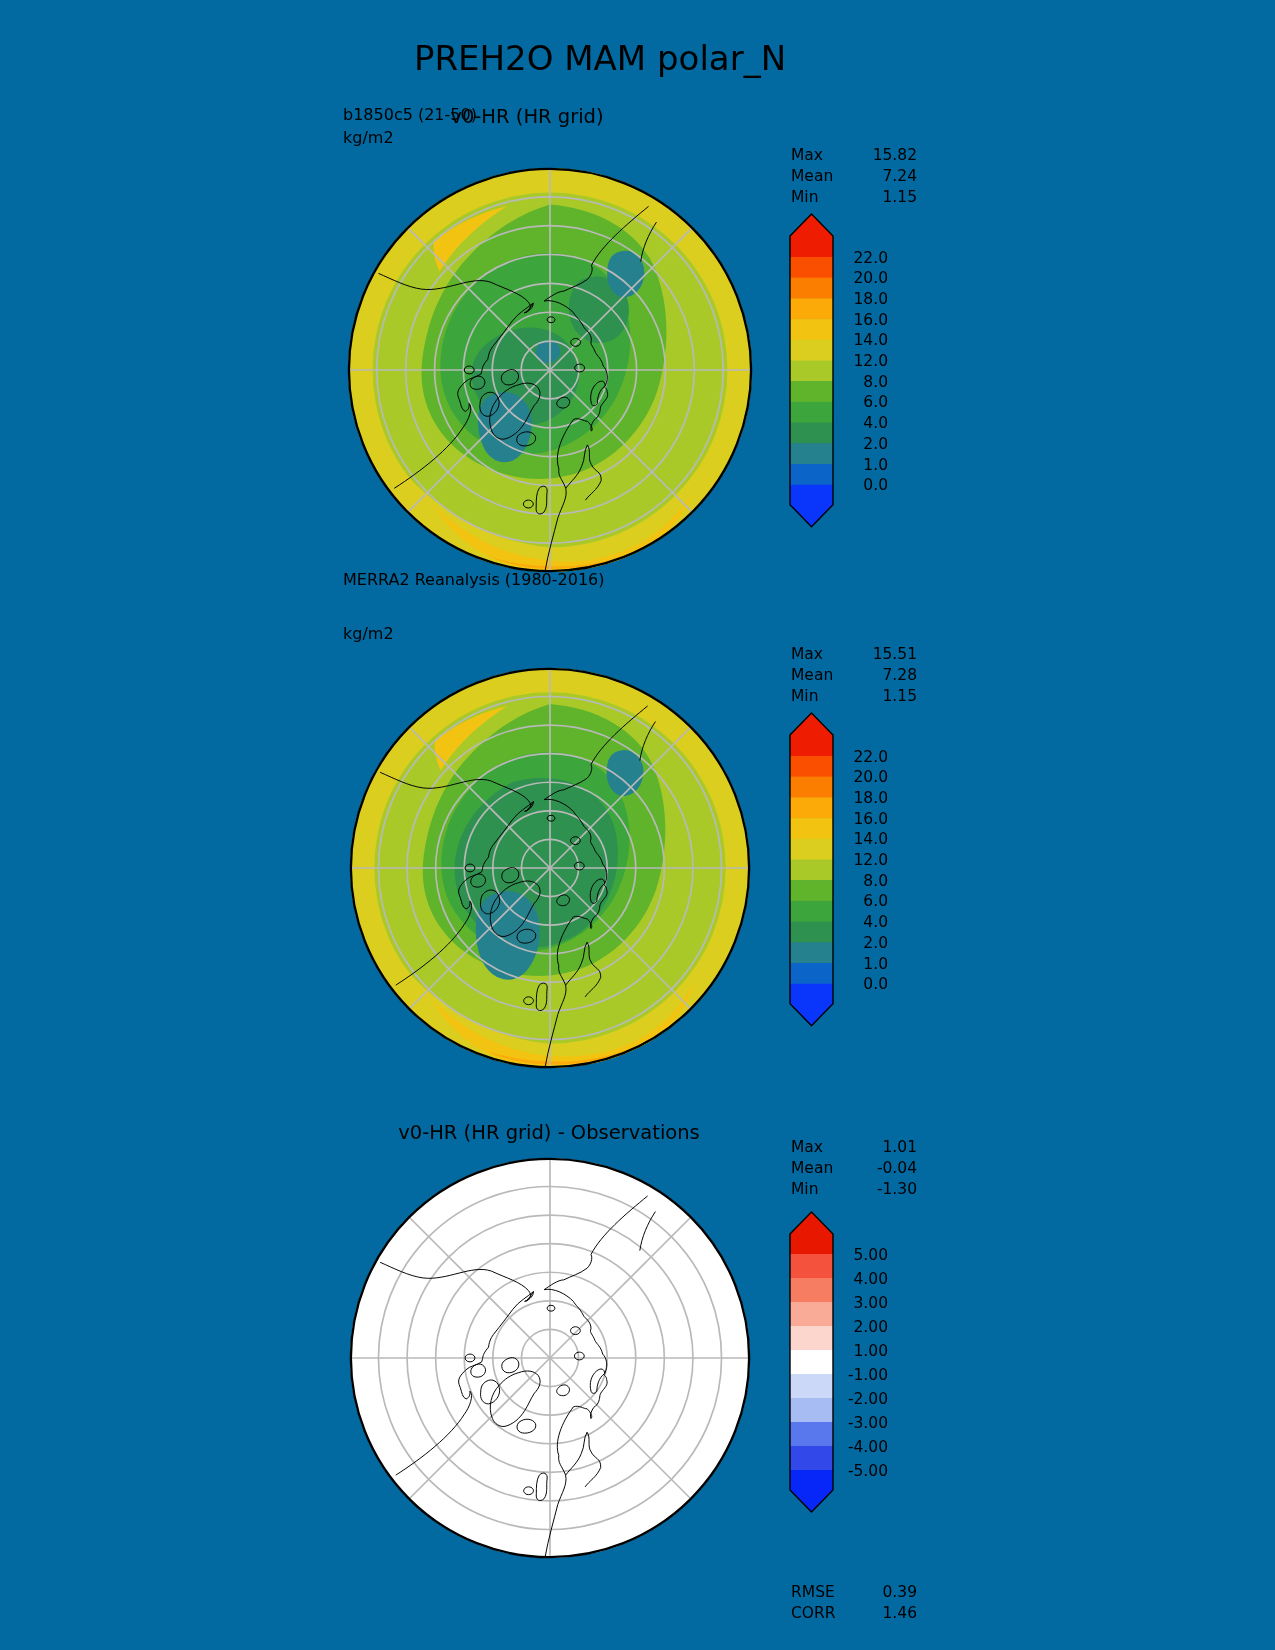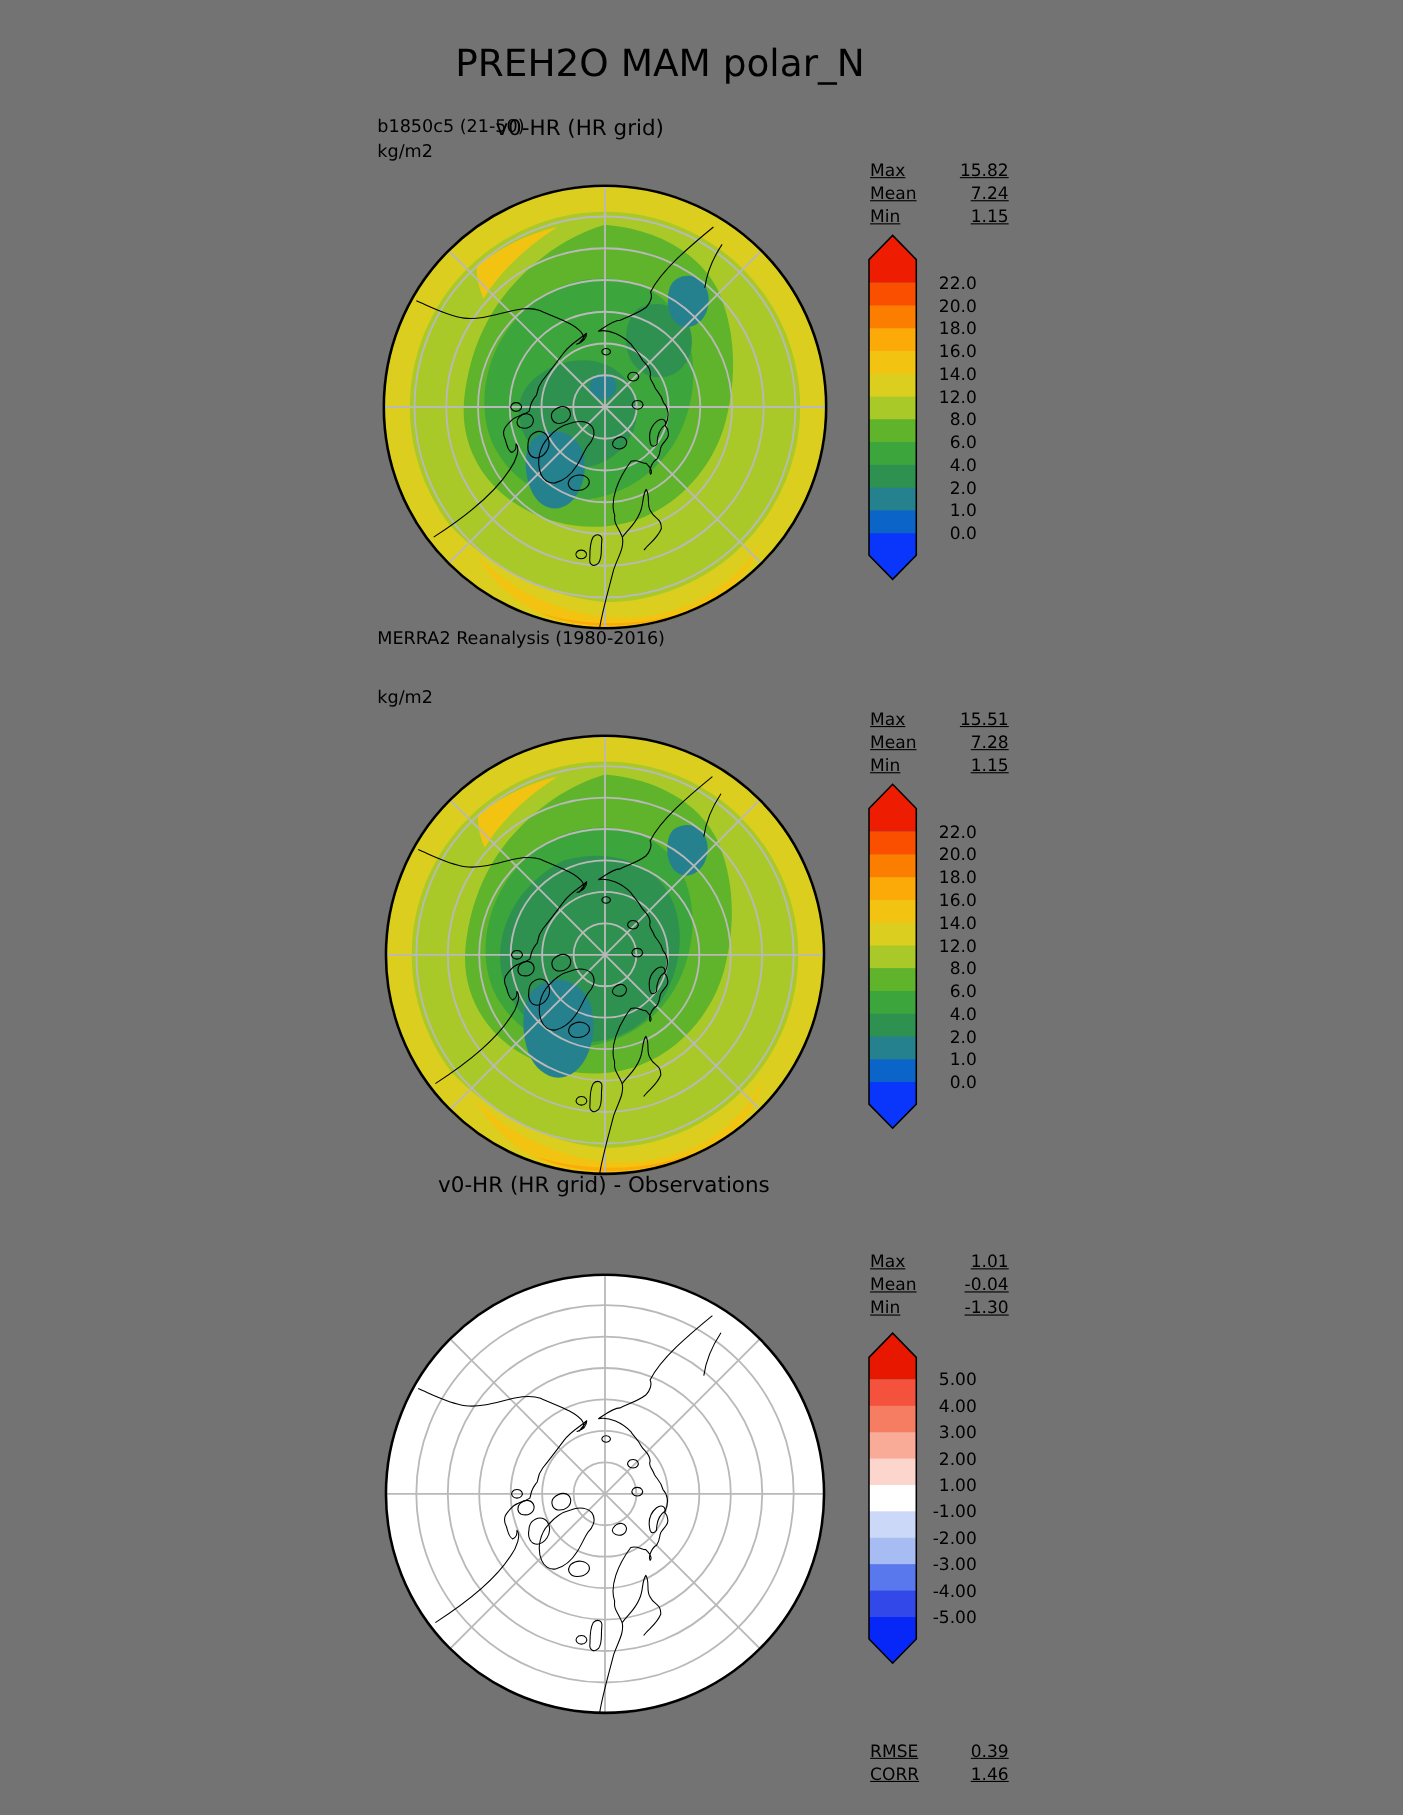--- a/index.html
+++ b/index.html
@@ -1,23 +1,23 @@
 <!DOCTYPE html>
 <html><head>
 <meta charset="utf-8">
 <style>
   html,body{margin:0;padding:0;background:#fff;}
-  .page{position:relative;width:1275px;height:1650px;background:#737373;
+  .page{position:relative;width:1275px;height:1650px;background:#0369a1;
         font-family:"DejaVu Sans","Liberation Sans",sans-serif;color:#000;overflow:hidden;}
   .abs{position:absolute;}
   #main-title{left:0;top:38px;width:1200px;text-align:center;font-size:34px;}
   .panel-label{font-size:16px;white-space:nowrap;}
   .panel-title{font-size:19.5px;text-align:center;width:400px;white-space:nowrap;}
   .units{font-size:16px;}
-  .stats{width:126px;font-size:15.5px;text-decoration:underline;}
+  .stats{width:126px;font-size:15.5px;}
   .stat-row{display:flex;justify-content:space-between;height:21px;line-height:21px;}
   .mapbox svg{display:block;width:100%;height:100%;}
   .cbar svg{display:block;}
 </style>
 </head>
 <body>
 
 <div class="page">
 
   <div class="abs" id="main-title">PREH2O MAM polar_N</div>
@@ -230,21 +230,21 @@
         <text x="106" y="154" text-anchor="end" font-size="15.5" font-family="&quot;DejaVu Sans&quot;,&quot;Liberation Sans&quot;,sans-serif">12.0</text>
         <text x="106" y="174.7" text-anchor="end" font-size="15.5" font-family="&quot;DejaVu Sans&quot;,&quot;Liberation Sans&quot;,sans-serif">8.0</text>
         <text x="106" y="195.4" text-anchor="end" font-size="15.5" font-family="&quot;DejaVu Sans&quot;,&quot;Liberation Sans&quot;,sans-serif">6.0</text>
         <text x="106" y="216.1" text-anchor="end" font-size="15.5" font-family="&quot;DejaVu Sans&quot;,&quot;Liberation Sans&quot;,sans-serif">4.0</text>
         <text x="106" y="236.79999999999998" text-anchor="end" font-size="15.5" font-family="&quot;DejaVu Sans&quot;,&quot;Liberation Sans&quot;,sans-serif">2.0</text>
         <text x="106" y="257.5" text-anchor="end" font-size="15.5" font-family="&quot;DejaVu Sans&quot;,&quot;Liberation Sans&quot;,sans-serif">1.0</text>
         <text x="106" y="278.2" text-anchor="end" font-size="15.5" font-family="&quot;DejaVu Sans&quot;,&quot;Liberation Sans&quot;,sans-serif">0.0</text>
       </svg>
     </div>
 
-  <div class="abs panel-title" style="left:349px;top:1066px;">v0-HR (HR grid) - Observations</div>
+  <div class="abs panel-title" style="left:349px;top:1121px;">v0-HR (HR grid) - Observations</div>
   <div class="abs mapbox" style="left:345px;top:1153px;width:410px;height:410px;">
       <svg viewBox="0 0 420 420">
         <defs>
           <clipPath id="clip-diff">
             <circle cx="210" cy="210" r="205"></circle>
           </clipPath>
         </defs>
         <g clip-path="url(#clip-diff)">
           <circle cx="210" cy="210" r="205" fill="#ffffff"></circle>
         </g>

